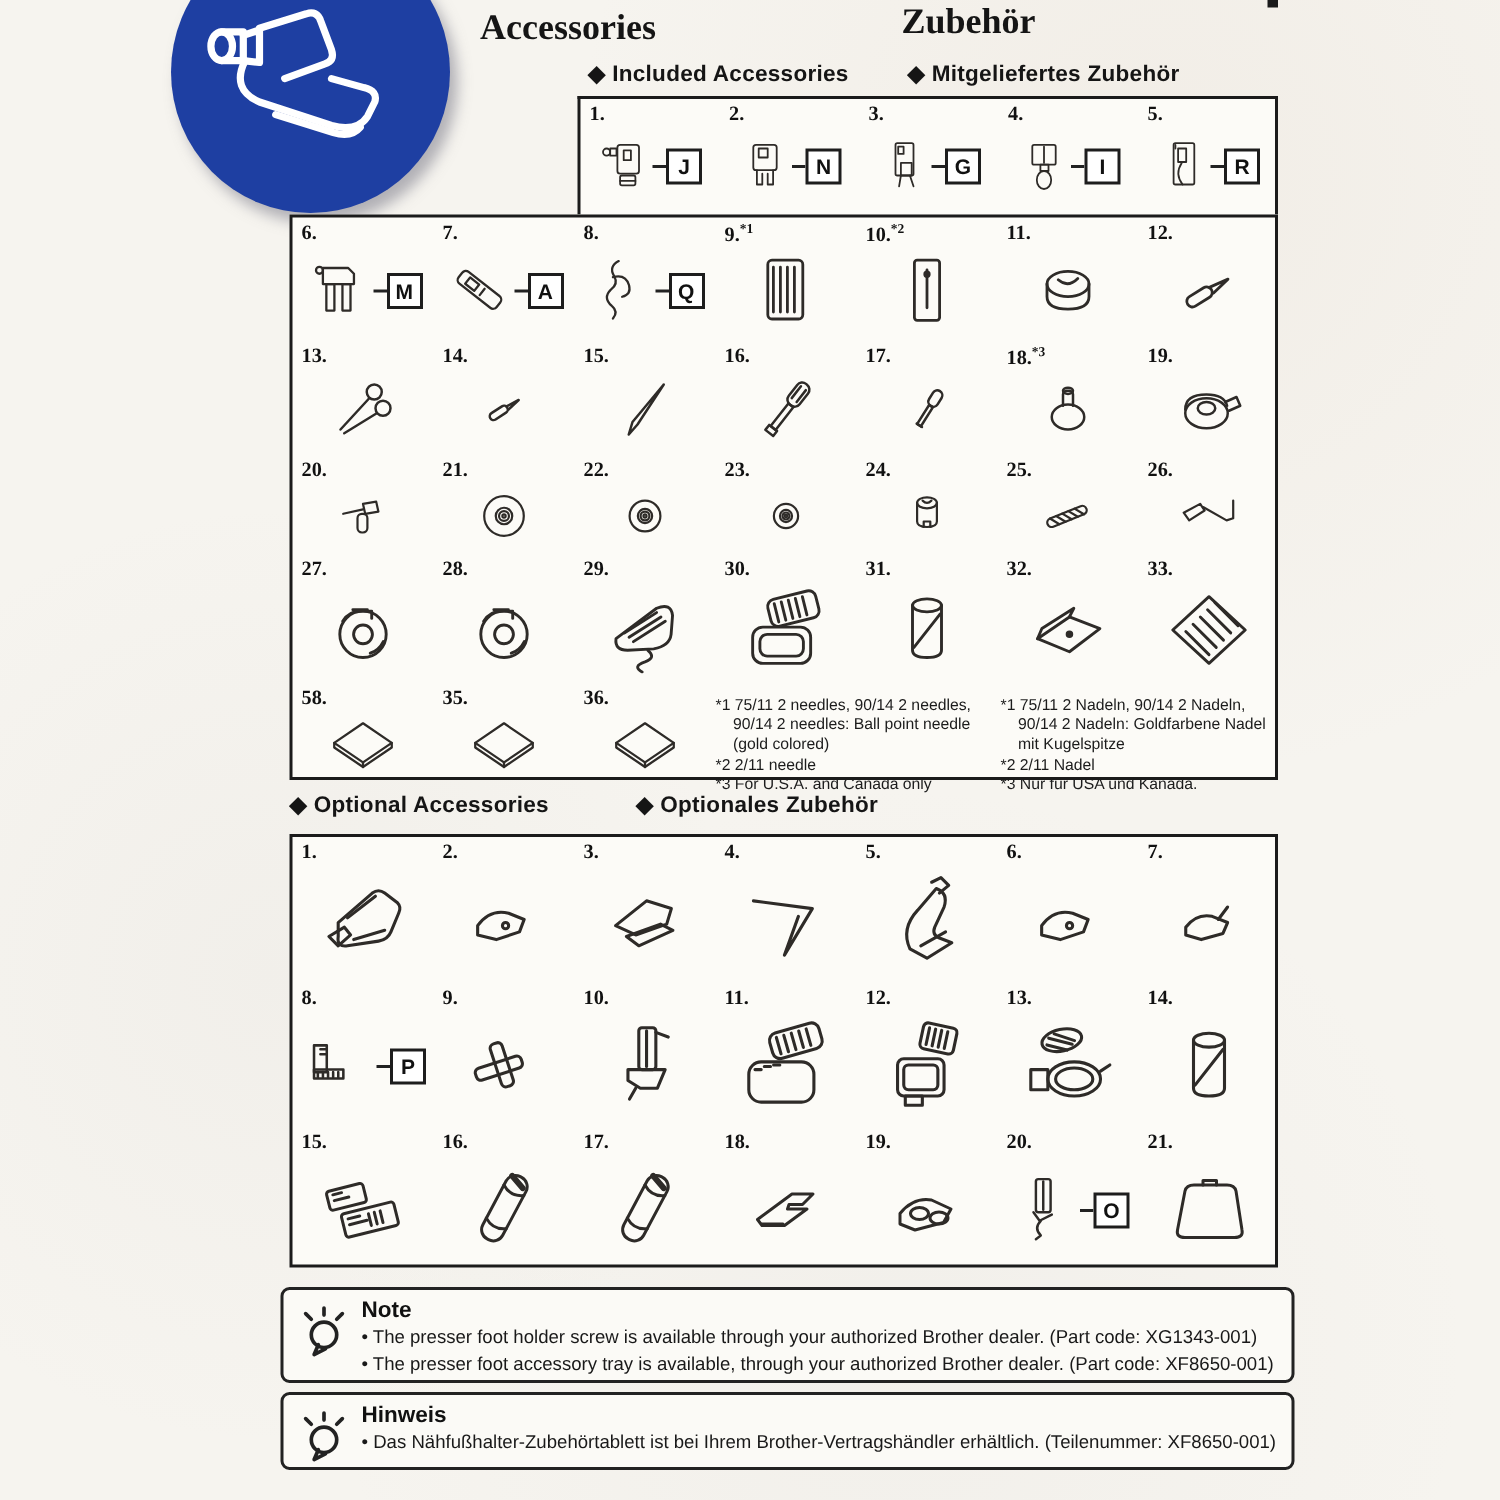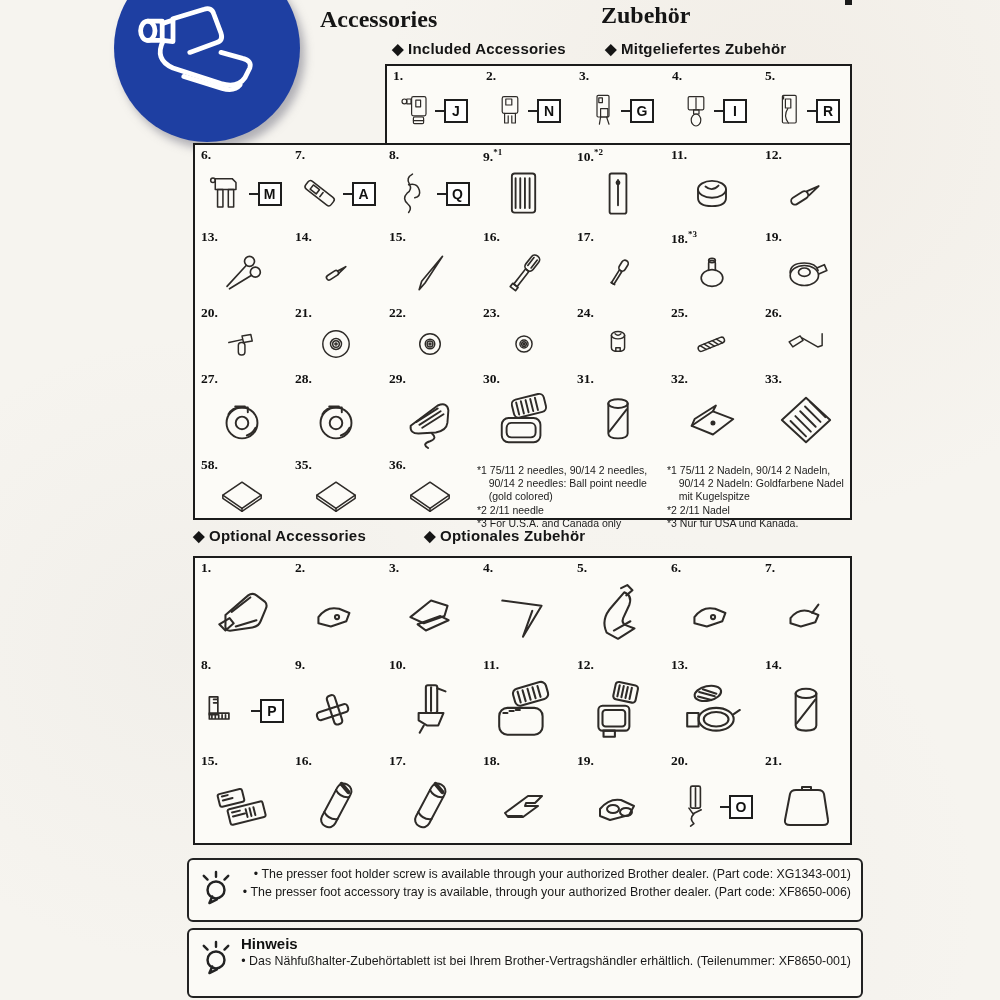--- a/index.html
+++ b/index.html
@@ -41,24 +41,24 @@
         display:flex;align-items:center;justify-content:center;
         font-weight:bold;font-size:14px;color:#111;}
   
   .fn{font-size:10.5px;line-height:1.26;white-space:pre;padding-top:9px;color:#1c1c1c;}
   .fn-en{flex:0 0 190px;}
   .fn-de{flex:0 0 180px;}
   
   .notebox{position:absolute;left:187px;width:676px;background:#fbfaf6;border:2.5px solid #222;
            border-radius:6px;box-sizing:border-box;padding:5px 10px 6px 52px;}
   #note-box{top:858px;height:64px;}
-  #hinweis-box{top:928px;height:70px;}
+  #hinweis-box{top:928px;height:52px;}
   .bulb{position:absolute;left:11px;top:9px;width:32px;height:38px;}
   .nb-title{font-weight:bold;font-size:15px;color:#111;}
-  .nb-list{margin:1px 0 0 0;padding:0;list-style:none;text-align:right;}
+  .nb-list{margin:1px 0 0 0;padding:0;list-style:none;}
   .nb-list li{font-size:12.4px;line-height:1.42;color:#191919;}
   .nb-list li::before{content:"•  ";}
   .speck{position:absolute;left:845px;top:0;width:7px;height:5px;background:#1a1a1a;}
 </style>
 </head>
 <body>
 
 <div class="page">
 
   <div class="logo">
@@ -870,23 +870,24 @@
     </div>
 
   <div id="note-box" class="notebox">
     <svg class="bulb" viewBox="0 0 34 40">
       <g fill="none" stroke="#222" stroke-width="2.6" stroke-linecap="round" stroke-linejoin="round">
         <circle cx="17" cy="22" r="9"></circle>
         <path d="M13 29 l-3 7 l8 -4"></path>
         <path d="M17 8 v-5 M8 11 l-4 -4 M26 11 l4 -4"></path>
       </g>
     </svg>
+    <div class="nb-title">Note</div>
     <ul class="nb-list" id="note-list">
         <li>The presser foot holder screw is available through your authorized Brother dealer. (Part code: XG1343-001)</li>
-        <li>The presser foot accessory tray is available, through your authorized Brother dealer. (Part code: XF8650-006)</li>
+        <li>The presser foot accessory tray is available, through your authorized Brother dealer. (Part code: XF8650-001)</li>
       </ul>
   </div>
 
   <div id="hinweis-box" class="notebox">
     <svg class="bulb" viewBox="0 0 34 40">
       <g fill="none" stroke="#222" stroke-width="2.6" stroke-linecap="round" stroke-linejoin="round">
         <circle cx="17" cy="22" r="9"></circle>
         <path d="M13 29 l-3 7 l8 -4"></path>
         <path d="M17 8 v-5 M8 11 l-4 -4 M26 11 l4 -4"></path>
       </g>

